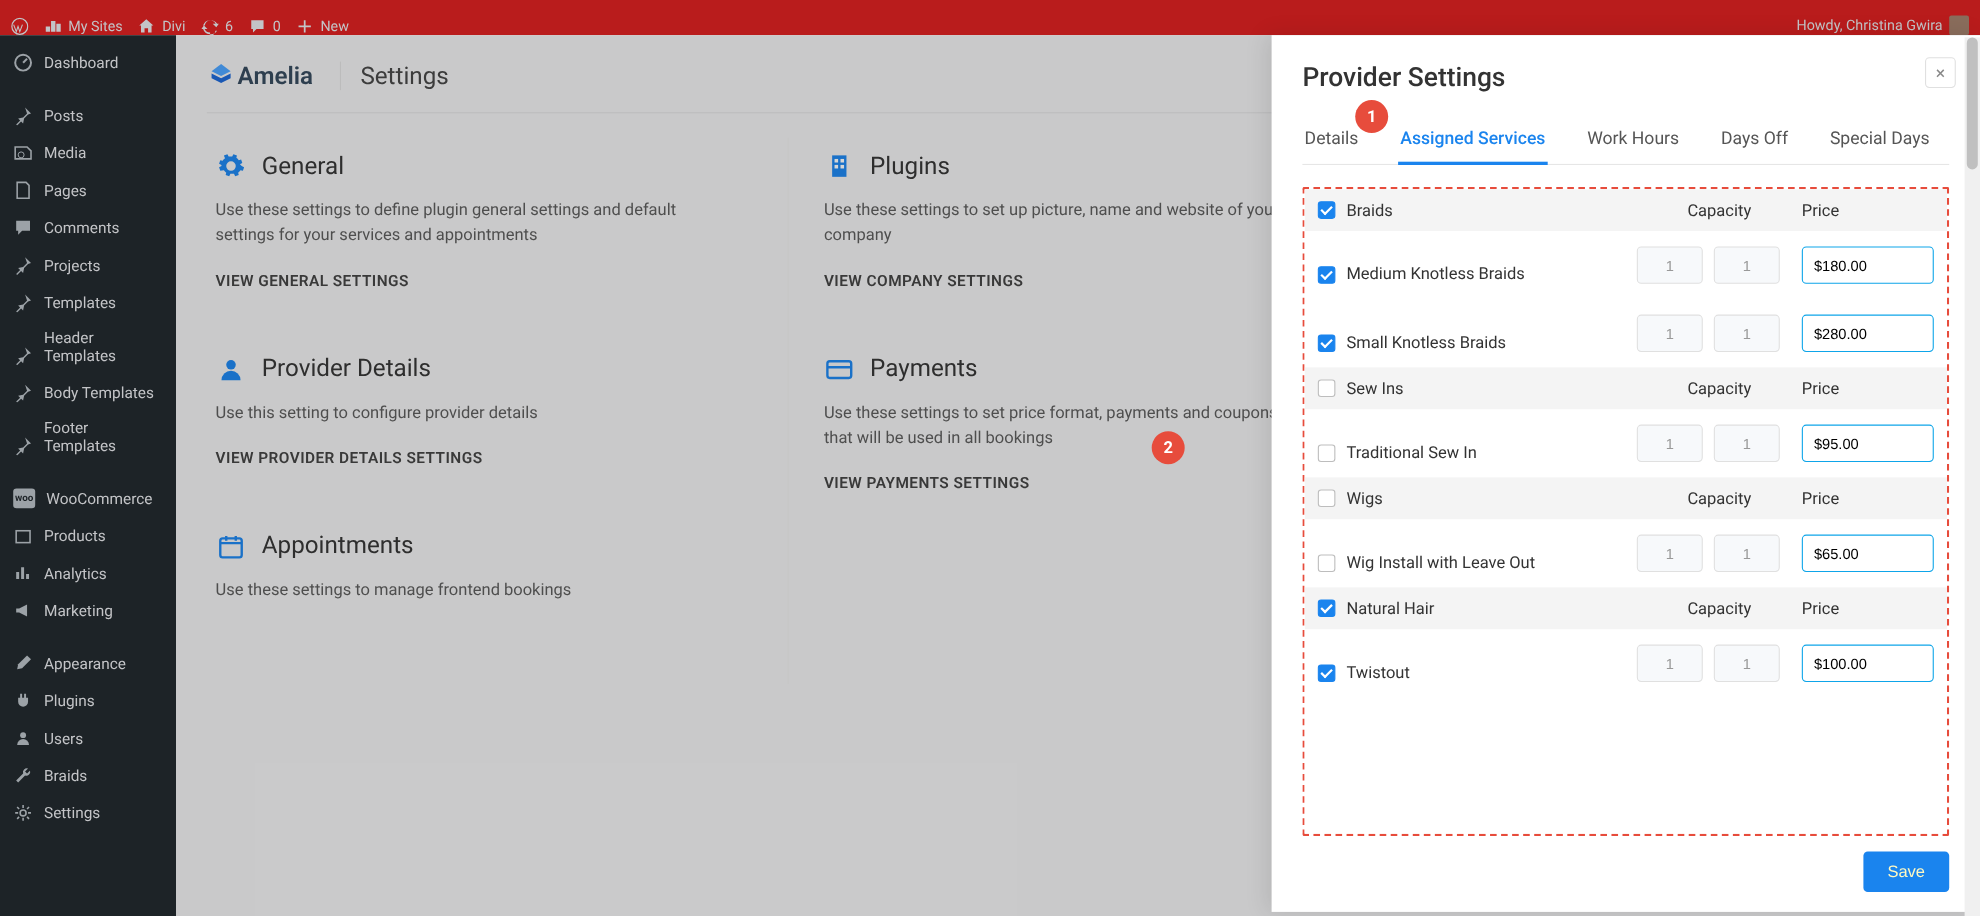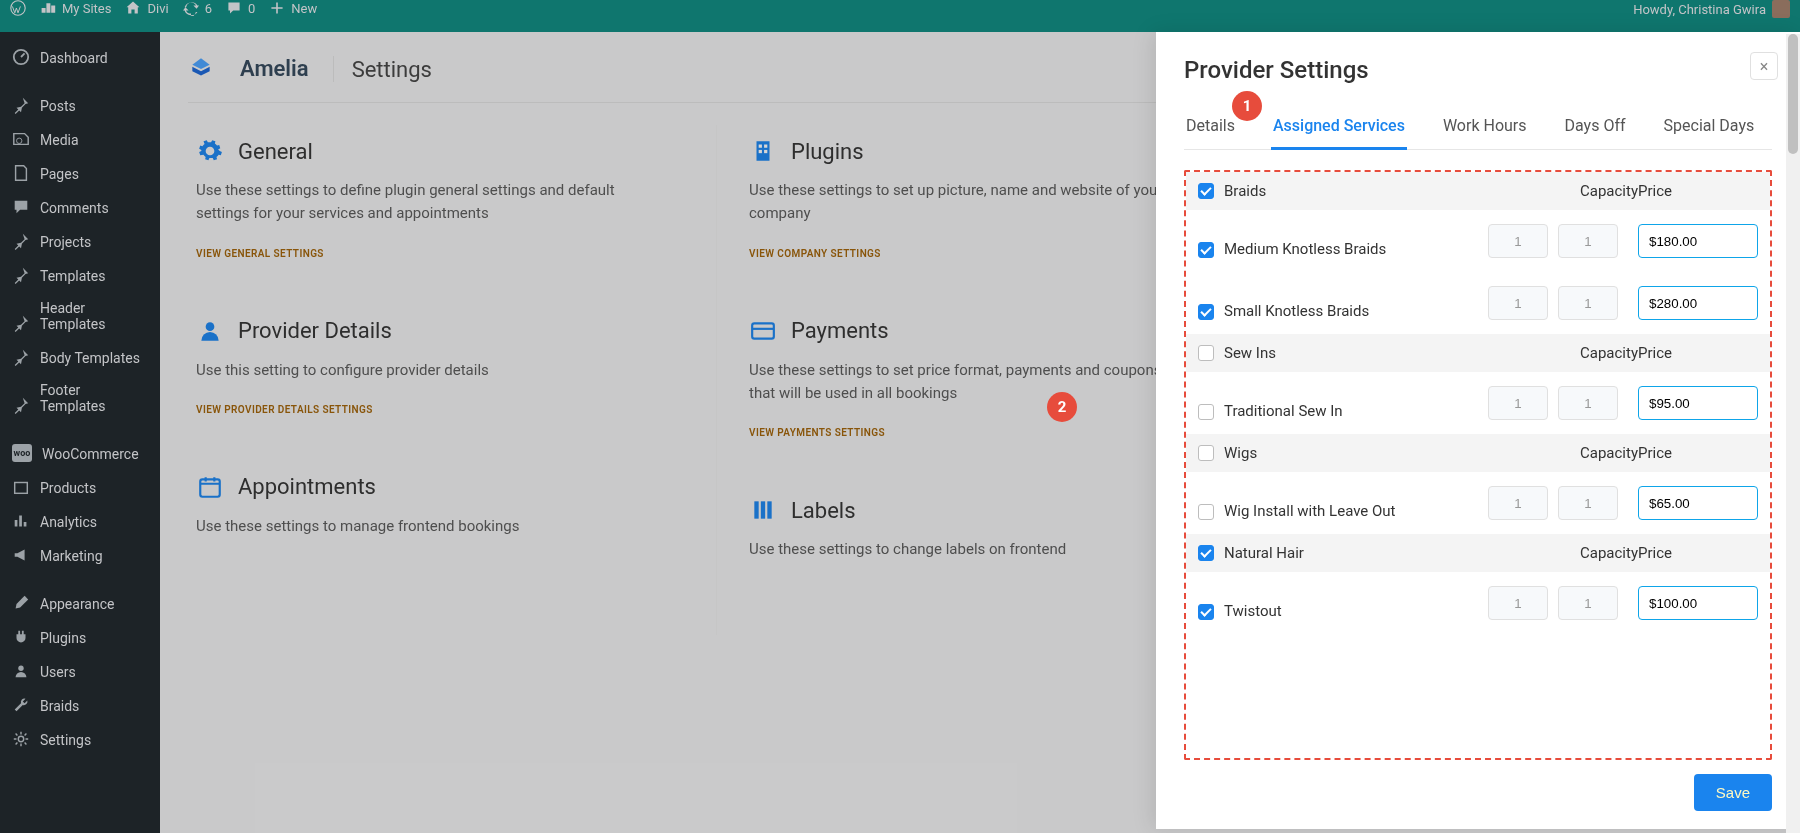--- a/index.html
+++ b/index.html
@@ -1,50 +1,50 @@
 <!DOCTYPE html>
 <html><head>
 <meta charset="utf-8">
 <style>
 *{box-sizing:border-box;margin:0;padding:0}
 body{font-family:-apple-system,BlinkMacSystemFont,"Segoe UI",Roboto,sans-serif;font-size:14px;background:#f0f0f1;width:1800px;height:833px;overflow:hidden;position:relative}
 
 
-.adminbar{height:32px;background:#0f766e;color:#c3c4c7;display:flex;align-items:flex-start;padding:0 10px;font-size:13px}
+.adminbar{height:32px;background:#b91c1c;color:#c3c4c7;display:flex;align-items:flex-end;padding:0 10px;font-size:13px}
 .adminbar .left{display:flex;gap:14px;align-items:center}
 .adminbar .right{margin-left:auto;display:flex;align-items:center;gap:6px}
 .adminbar .item{display:flex;align-items:center;gap:6px;cursor:pointer}
 .adminbar svg{width:16px;height:16px;fill:#c3c4c7}
 .avatar{width:18px;height:18px;background:#8a6d5c;border-radius:2px}
 
 
 .sidebar{position:absolute;top:32px;left:0;bottom:0;width:160px;background:#1d2327;color:#c3c4c7;padding-top:8px}
 .sidebar .mi{display:flex;align-items:flex-end;gap:10px;padding:8px 12px;cursor:pointer;font-size:14px}
 .sidebar .mi.sep{margin-top:14px}
 .sidebar .mi svg{width:18px;height:18px;fill:#9ca2a7}
 .sidebar .mi .icn{width:18px;height:18px;display:flex;align-items:center;justify-content:center;color:#9ca2a7}
 
 
 .content{position:absolute;top:32px;left:160px;right:0;bottom:0;background:#f0f0f1;overflow:hidden}
 .page{padding:24px 28px}
 .pgheader{display:flex;align-items:center;gap:18px;border-bottom:1px solid #e0e0e0;padding-bottom:20px;margin-bottom:22px}
-.brand{display:flex;gap:26px;padding-right:24px;border-right:1px solid #e0e0e0}
+.brand{display:flex;align-items:center;gap:2px;padding-right:24px;border-right:1px solid #e0e0e0}
 .brandmark{width:26px;height:26px}
 .brand span{font-size:22px;font-weight:600;color:#33475b}
 .pgtitle{font-size:22px;color:#444;font-weight:400}
 
 .cards{display:grid;grid-template-columns:1fr 1fr 1fr;gap:0}
 .card{padding:6px 28px 26px 4px;border-right:1px solid #ececec;border-bottom:0}
 .card:last-child{border-right:none}
 .cardhead{display:flex;align-items:center;gap:14px;margin-bottom:14px}
 .cardicon{width:28px;height:28px;color:#1a84ee;display:flex;align-items:center;justify-content:center}
 .cardicon svg{width:26px;height:26px;fill:#1a84ee}
 .cardtitle{font-size:22px;color:#333}
 .carddesc{color:#5a5a5a;font-size:15px;line-height:1.55;margin-bottom:22px}
-.cardlink{color:#a16207;font-size:10px;font-weight:600;letter-spacing:.4px;text-transform:uppercase;cursor:pointer}
+.cardlink{color:#404040;font-size:14px;font-weight:600;letter-spacing:.4px;text-transform:uppercase;cursor:pointer}
 
 .cgap{height:26px}
 .cardcol{padding:6px 28px 26px 4px}
 
 
 .mask{position:absolute;top:32px;left:160px;right:0;bottom:0;background:rgba(30,30,30,.18)}
 
 
 .panel{position:absolute;top:32px;right:0;bottom:4px;width:644px;background:#fff;box-shadow:-4px 0 20px rgba(0,0,0,.1);padding:24px 28px 18px;display:flex;flex-direction:column}
 .ptitle{font-size:24px;color:#333;font-weight:500}
@@ -53,21 +53,21 @@
 .tab{padding:10px 2px 14px;font-size:16px;color:#555;cursor:pointer;position:relative}
 .tab.active{color:#1a84ee;font-weight:500}
 .tab.active::after{content:"";position:absolute;left:0;right:0;bottom:-1px;height:3px;background:#1a84ee}
 
 .dashbox{border:2px dashed #e74c3c;border-radius:2px;margin-top:20px;padding:0;flex:1;overflow-y:auto}
 .ghdr{display:flex;align-items:center;background:#f4f4f4;padding:10px 12px;font-weight:400;color:#333;font-size:15px}
 .chk{width:16px;height:16px;border:1px solid #bdbdbd;border-radius:3px;margin-right:10px;display:inline-flex;align-items:center;justify-content:center;background:#fff;cursor:pointer;flex:none}
 .chk.on{background:#1a84ee;border-color:#1a84ee}
 .chk.on::after{content:"";width:8px;height:4px;border:2px solid #fff;border-top:none;border-right:none;transform:rotate(-45deg);margin-top:-2px}
 .colname{flex:1}
-.colcap{width:150px;text-align:right}
+.colcap{width:150px;text-align:center}
 .colprice{width:120px;text-align:left}
 .srow{display:flex;align-items:flex-end;padding:14px 12px;font-size:15px;color:#333}
 .srow .num{width:60px;height:34px;border:1px solid #e0e0e0;border-radius:4px;background:#f7f9fb;text-align:center;color:#999;margin-right:10px}
 .srow .caps{width:150px;display:flex}
 .srow .price{width:120px}
 .srow .price input{width:100%;height:34px;border:1px solid #0ea5e9;border-radius:4px;padding:0 10px}
 
 .savebar{display:flex;justify-content:flex-end;padding-top:14px}
 .savebtn{background:#1a84ee;color:#fef9c3;border:none;border-radius:4px;padding:10px 22px;font-size:15px;cursor:pointer}
 
@@ -361,33 +361,20 @@
                   <rect x="2" y="5" width="20" height="14" rx="2" fill="none" stroke="#1a84ee" stroke-width="2"></rect>
                   <path d="M2 10h20" stroke="#1a84ee" stroke-width="2"></path>
                 </svg>
               </div>
               <div class="cardtitle">Payments</div>
             </div>
           <div class="carddesc">Use these settings to set price format, payments and coupons that will be used in all bookings</div>
           <div class="cardlink">VIEW PAYMENTS SETTINGS</div>
         </div>
         <div class="cgap"></div>
-        <div class="card" style="border:none">
-          <div class="cardhead">
-              <div class="cardicon">
-                <svg viewBox="0 0 24 24">
-                  <rect x="4" y="4" width="4" height="16" fill="#1a84ee"></rect>
-                  <rect x="10" y="4" width="4" height="16" fill="#1a84ee"></rect>
-                  <rect x="16" y="4" width="4" height="16" fill="#1a84ee"></rect>
-                </svg>
-              </div>
-              <div class="cardtitle">Labels</div>
-            </div>
-          <div class="carddesc">Use these settings to change labels on frontend</div>
-        </div>
       </div>
     </div>
   </div>
 </div>
 
 <div class="mask"></div>
 
 <div class="panel">
   <div class="ptitle">Provider Settings</div>
   <div class="close">×</div>

